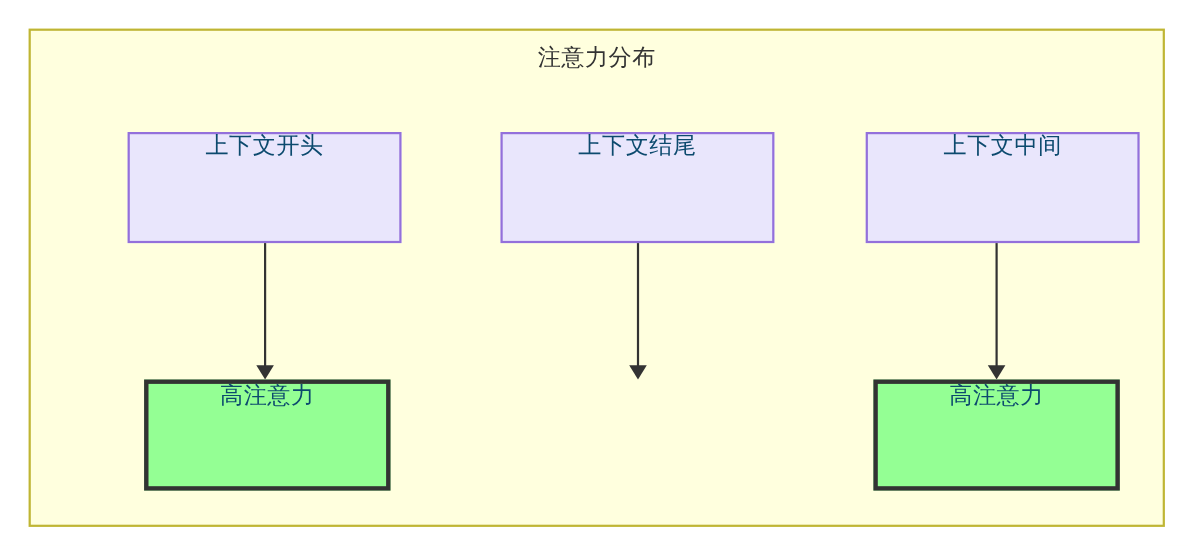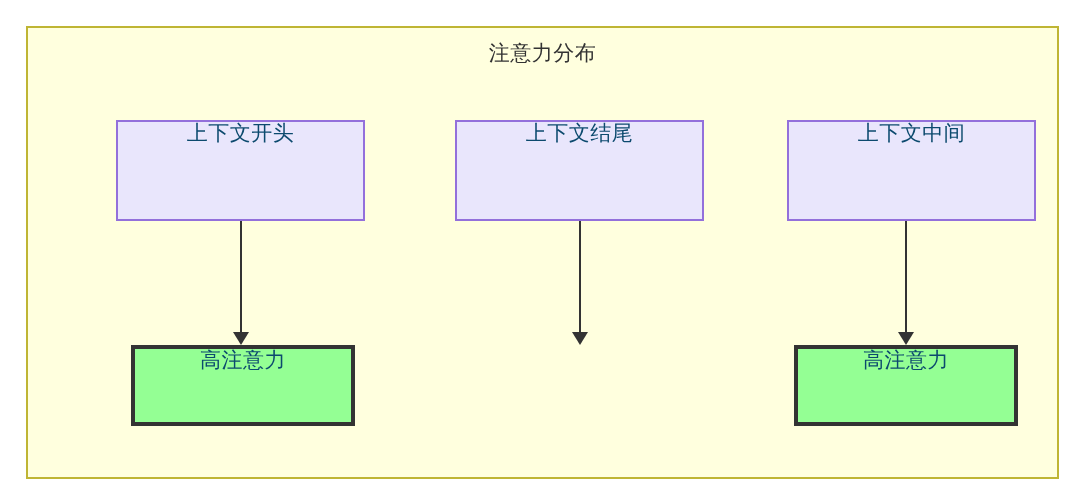--- a/index.html
+++ b/index.html
@@ -60,21 +60,21 @@
 
   .node.context {
     background: #e9e6fc;
     border: 2px solid #9370db;
     width: 249px;
     height: 101px;
   }
 
   .node.attn {
     width: 224px;
-    height: 81px;
+    height: 101px;
     border: 4px solid #333333;
   }
 
   .node.attn.high {
     background: #94ff94;
   }
   .node.attn.low {
     background: #fd9090;
   }
 

